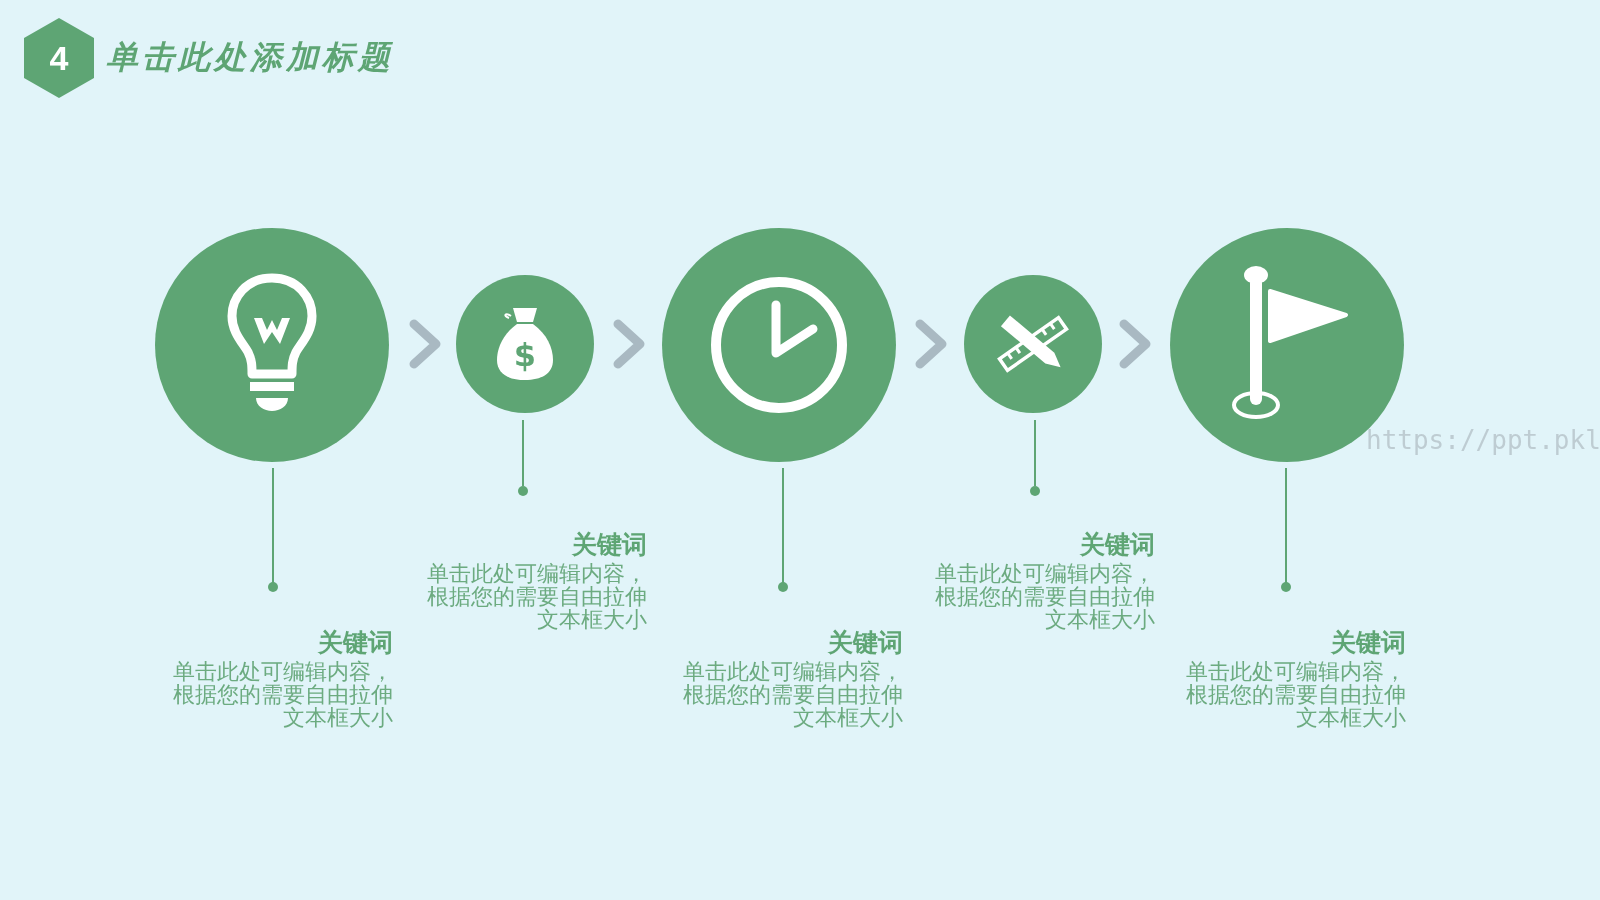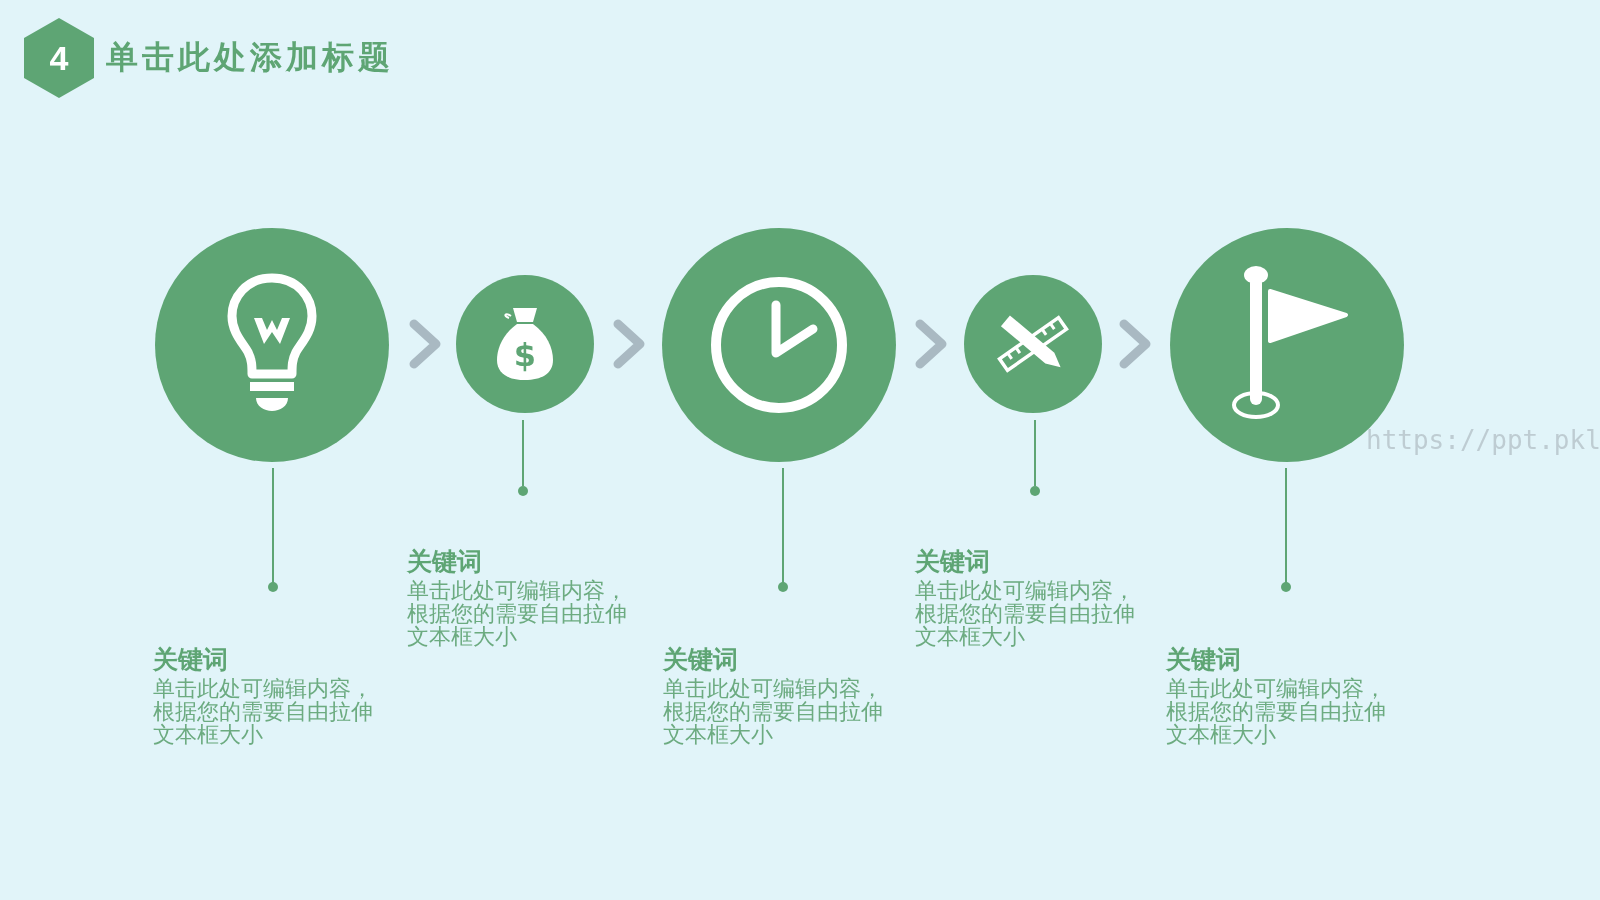--- a/index.html
+++ b/index.html
@@ -11,31 +11,31 @@
   .hex {
     position:absolute; left:24px; top:18px; width:70px; height:80px;
     background:#5ea574;
     clip-path:polygon(50% 0, 100% 25%, 100% 75%, 50% 100%, 0 75%, 0 25%);
     color:#fff; font-weight:bold; font-size:34px;
     display:flex; align-items:center; justify-content:center;
     font-family:"Liberation Sans", sans-serif;
   }
   .title {
     position:absolute; left:106px; top:36px;
-    font-size:32px; font-weight:bold; color:#5ea574; letter-spacing:4px;
+    font-size:32px; font-weight:bold; color:#5ea574; letter-spacing:4px;font-style:italic;
   }
   .circle {
     position:absolute; border-radius:50%; background:#5ea574;
     display:flex; align-items:center; justify-content:center;
   }
   .arrow { position:absolute; width:40px; height:56px; }
   .stem { position:absolute; width:2px; background:#5ea574; }
   .dot { position:absolute; width:10px; height:10px; border-radius:50%; background:#5ea574; }
   .label {
-    position:absolute; width:240px; text-align:left;margin-top:17px;
+    position:absolute; width:240px; text-align:right;
   }
   .kw { font-size:25px; font-weight:bold; color:#5ea574; line-height:34px; }
   .desc { font-size:22px; color:#6cab80; line-height:23px; }
   .watermark {
     position:absolute; left:1366px; top:425px;
     font-size:26px; color:#b8c6cc; font-family:"DejaVu Sans Mono", monospace;
     opacity:0.85;
   }
 </style>
 </head>

